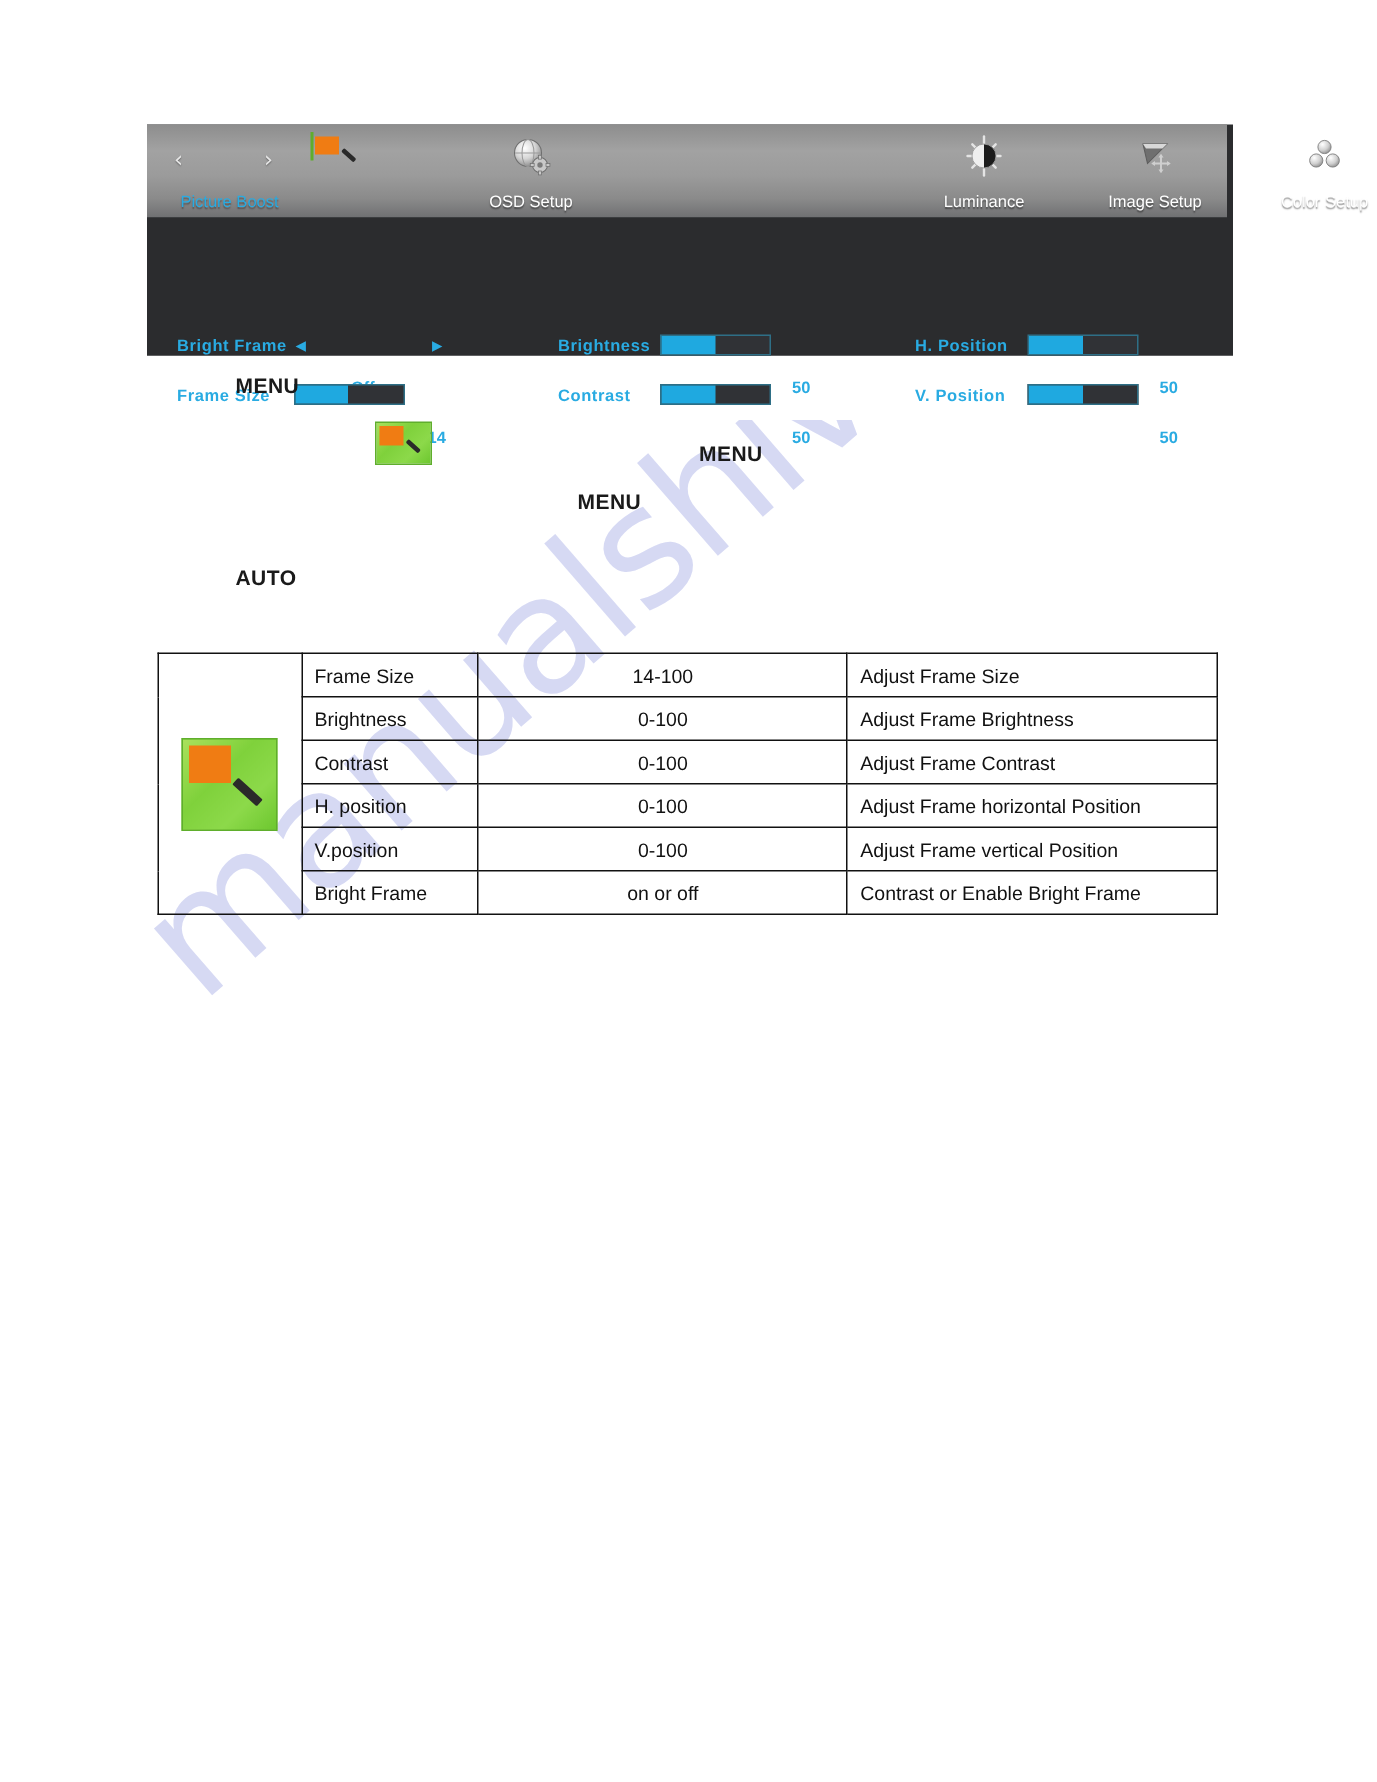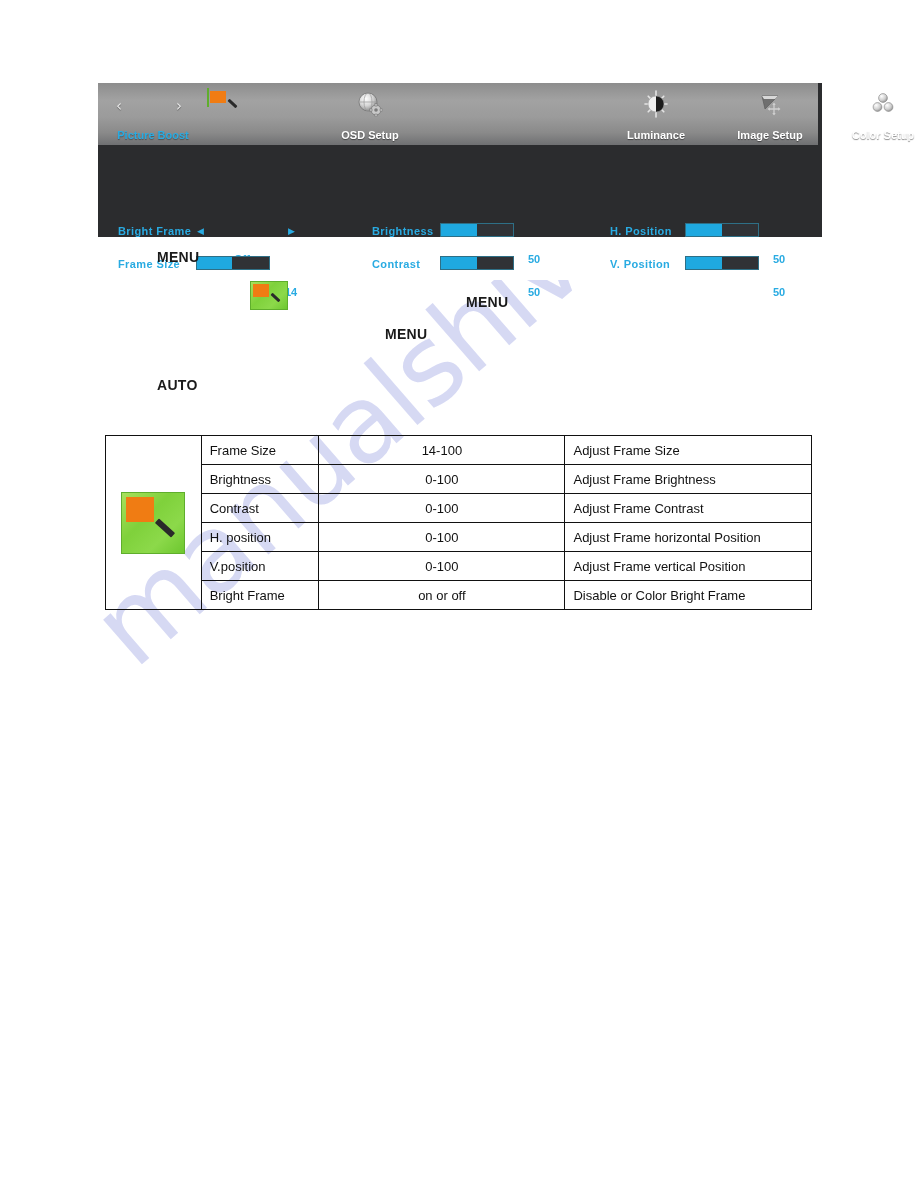--- a/index.html
+++ b/index.html
@@ -88,21 +88,21 @@
     width: 34px;
     height: 30px;
   }
   .menu-label {
     position: absolute;
     left: 50%;
     bottom: 4px;
     transform: translateX(-50%);
     white-space: nowrap;
     font-size: 11px;
-    font-weight: bold;
+    font-weight: normal;
     color: #ffffff;
     text-shadow: 0 1px 1px rgba(0,0,0,.45);
   }
   .menu-label.active {
     color: #29abe2;
     text-shadow: 0 1px 1px rgba(0,0,0,.35);
   }
 
   .arrow-left, .arrow-right {
     position: absolute;
@@ -232,21 +232,21 @@
     <div class="menu-item" style="left:0px; width:110px;">
       <span class="arrow-left">‹</span>
       <span class="arrow-right">›</span>
       <span class="menu-icon pb-thumb" style="width:38px;height:28px;top:6px;">
         <span class="pb-orange" style="left:2px;top:2px;width:16px;height:12px;"></span>
         <span class="pb-pencil" style="left:19px;top:13px;width:11px;height:3px;"></span>
       </span>
       <span class="menu-label active">Picture Boost</span>
     </div>
 
-    <div class="menu-item" style="left:220px; width:104px;">
+    <div class="menu-item" style="left:204px; width:104px;">
       <span class="menu-icon">
         <svg width="34" height="30" viewBox="0 0 34 30">
           <defs>
             <radialGradient id="gglobe" cx="38%" cy="32%" r="70%">
               <stop offset="0%" stop-color="#ffffff"></stop>
               <stop offset="55%" stop-color="#d6d6d6"></stop>
               <stop offset="100%" stop-color="#8e8e8e"></stop>
             </radialGradient>
           </defs>
           <circle cx="15" cy="13" r="9" fill="url(#gglobe)" stroke="#6f6f6f" stroke-width="0.7"></circle>
@@ -410,16 +410,16 @@
       <td class="c-desc">Adjust Frame horizontal Position</td>
     </tr>
     <tr>
       <td class="c-name">V.position</td>
       <td class="c-range">0-100</td>
       <td class="c-desc">Adjust Frame vertical Position</td>
     </tr>
     <tr>
       <td class="c-name">Bright Frame</td>
       <td class="c-range">on or off</td>
-      <td class="c-desc">Disable or Color Bright Frame</td>
+      <td class="c-desc">Contrast or Enable Bright Frame</td>
     </tr>
   </tbody>
 </table>
 
 </body></html>

